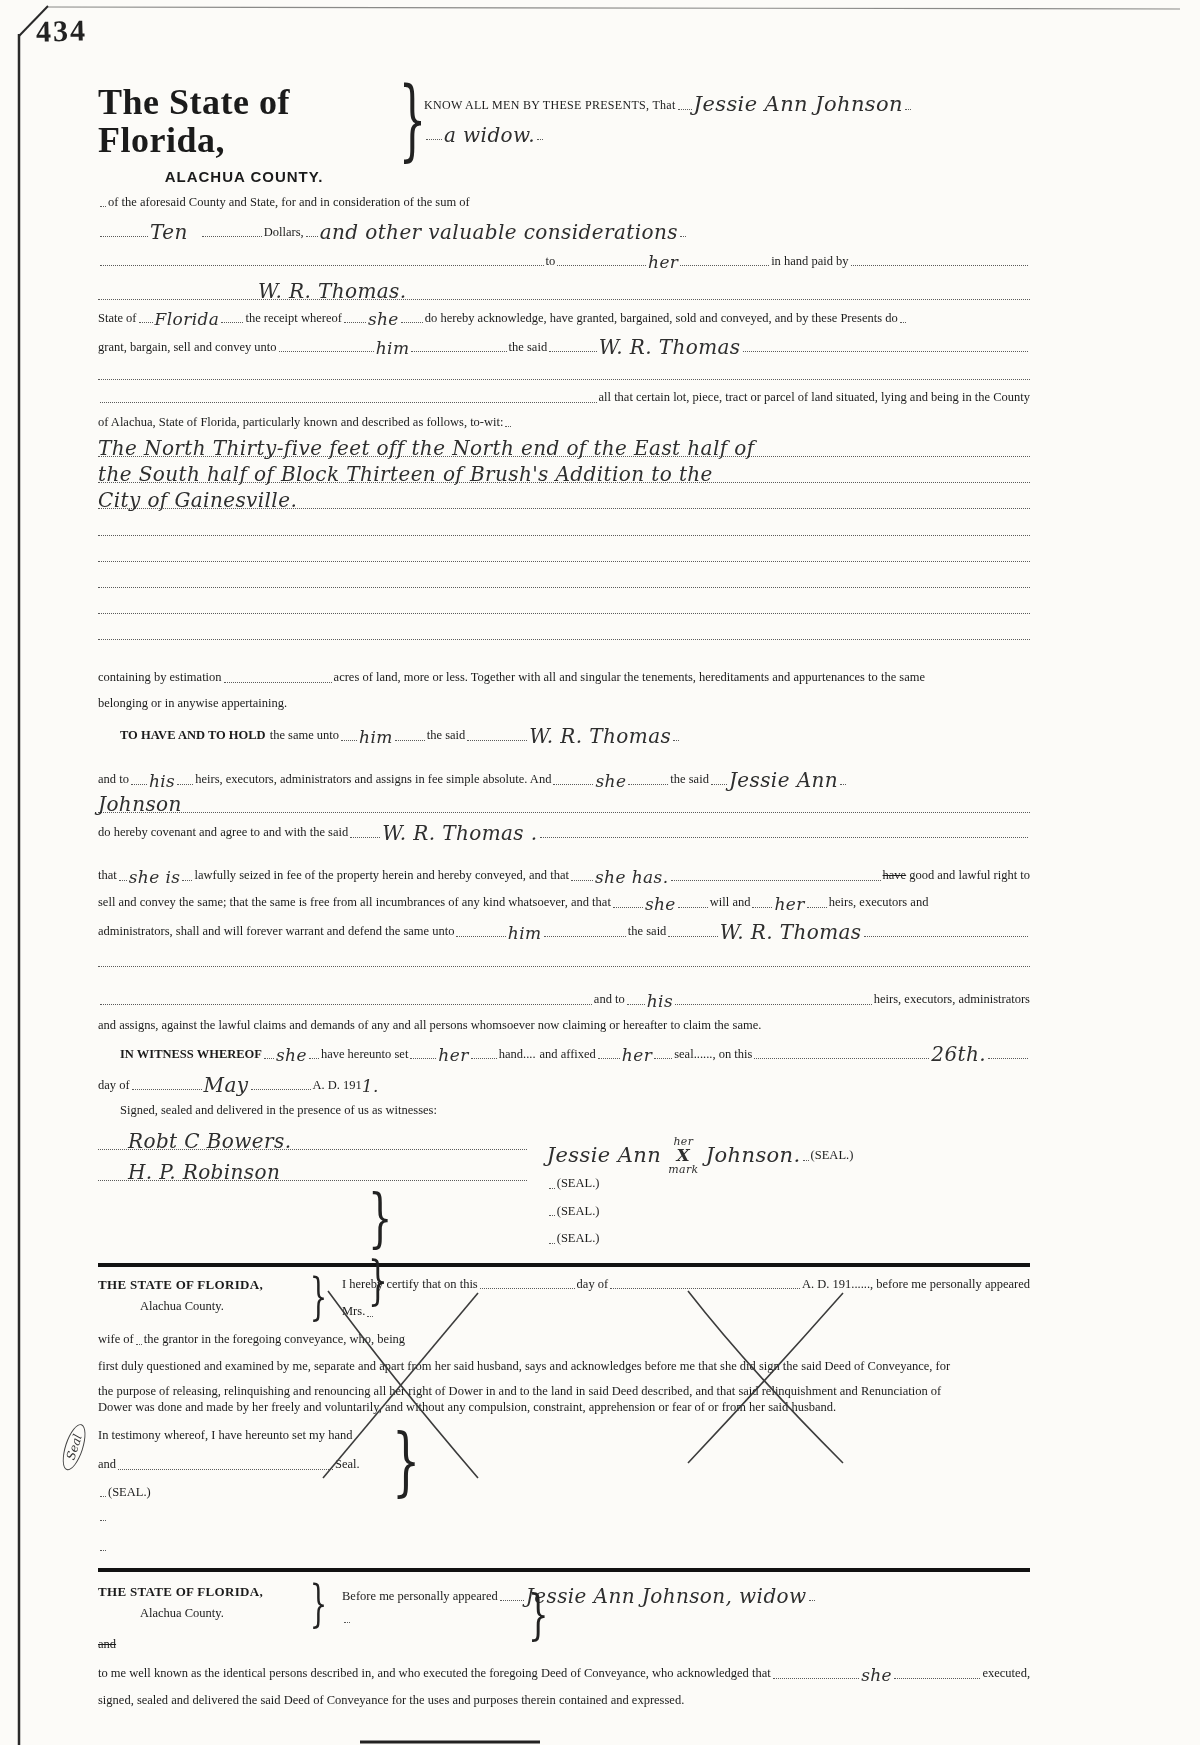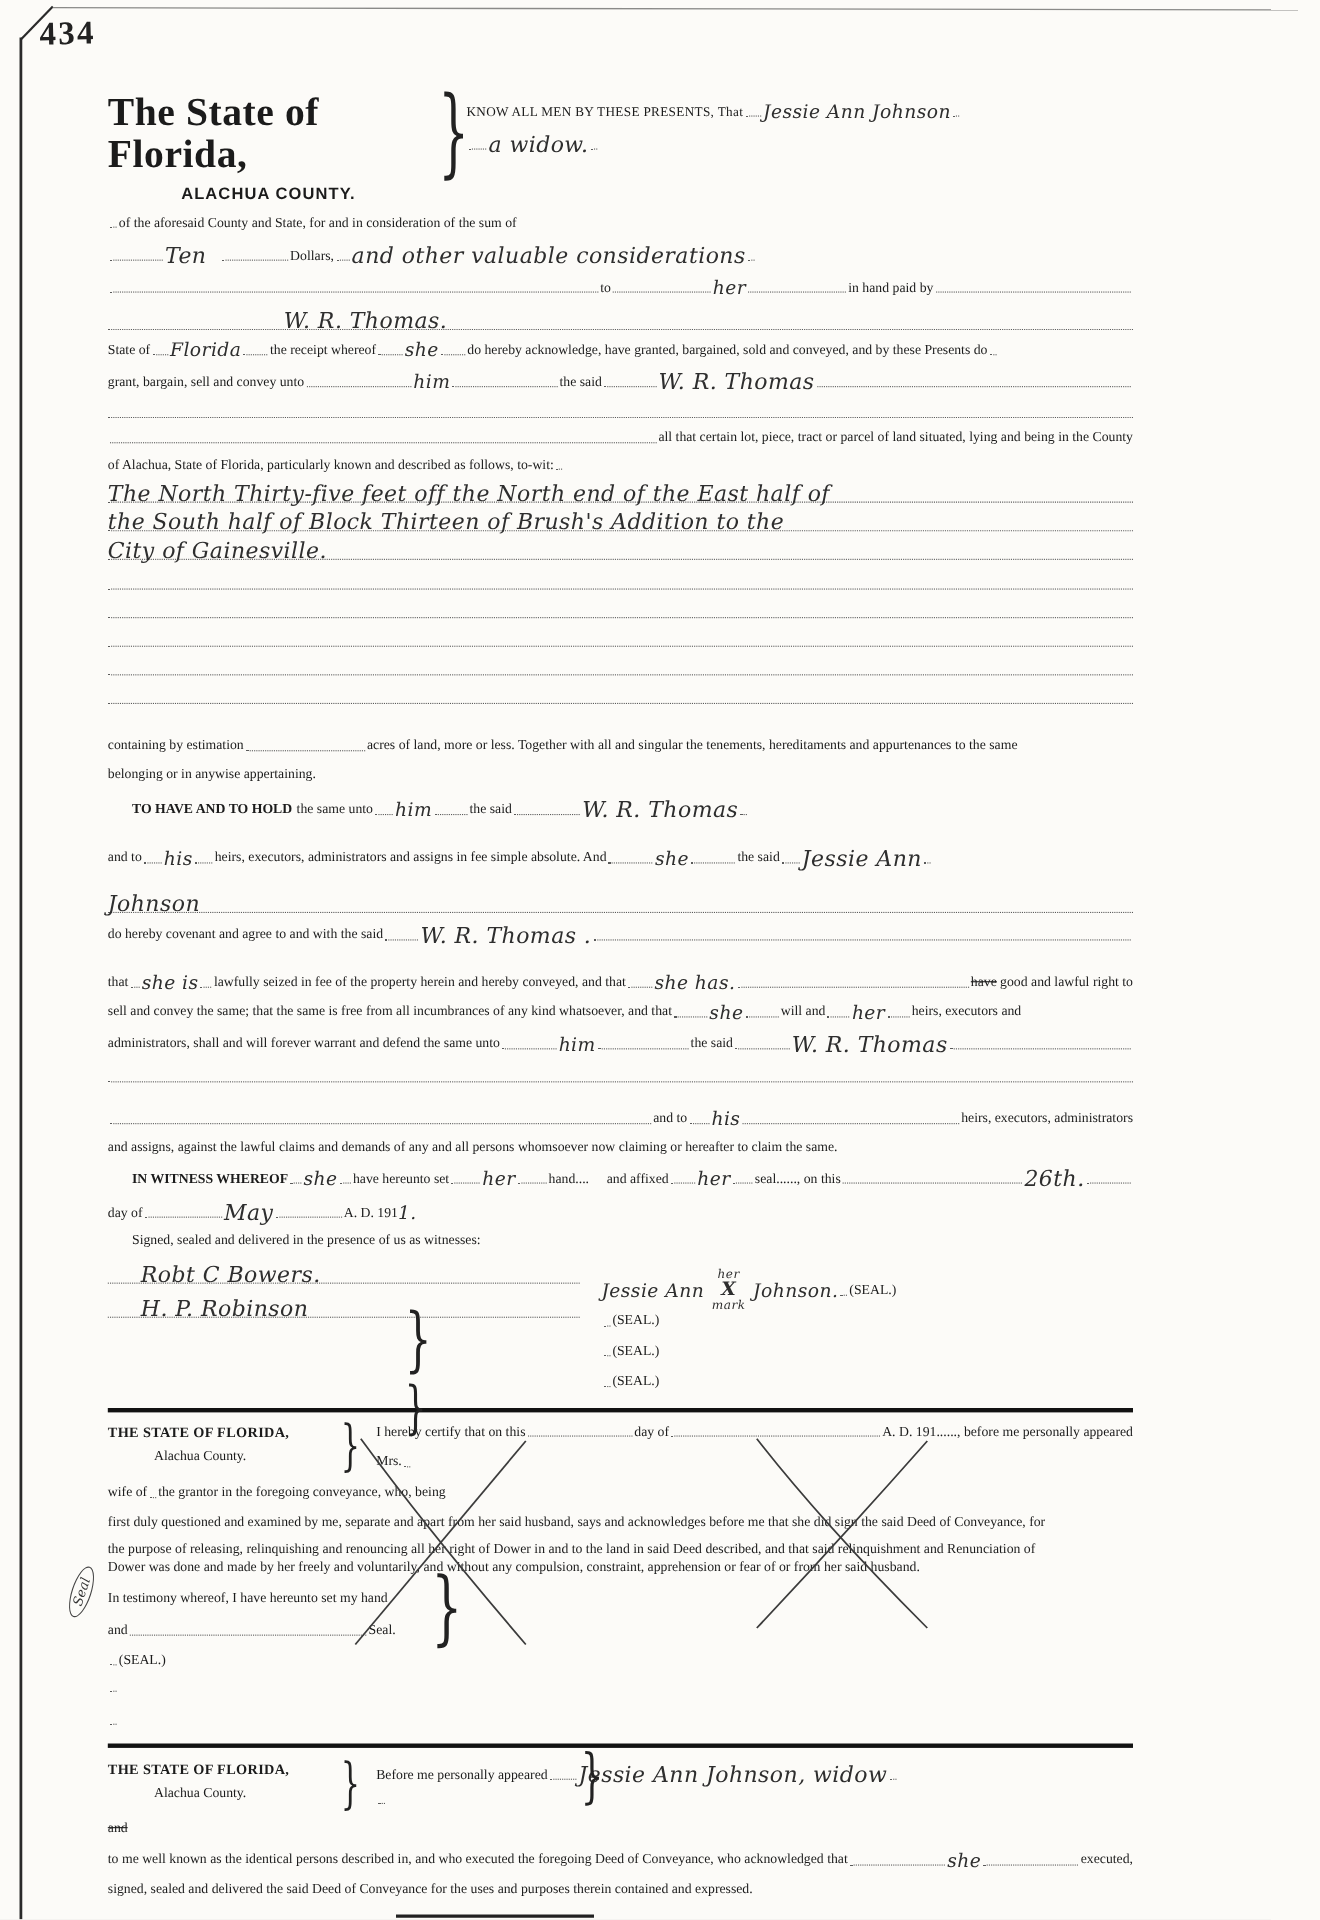--- a/index.html
+++ b/index.html
@@ -14,21 +14,21 @@
   .f{flex:1 1 auto;min-width:6px;border-bottom:1px dotted #5a5a5a;height:4px;margin:0 2px 3px 2px;}
   .rule{border-bottom:1px dotted #5a5a5a;height:0;}
   .dotline{border-bottom:1px dotted #5a5a5a;}
   .p{color:#1b1b1b;}
   .b{font-weight:bold;}
   .st{text-decoration:line-through;}
   .ind{padding-left:22px;}
 
   .hw{font-family:"DejaVu Serif",serif;font-style:italic;color:#2e2e2e;font-size:17px;line-height:1;letter-spacing:0.4px;position:relative;top:2px;}
   .hw-lg{font-size:20px;}
-  .hw-xl{font-size:17px;}
+  .hw-xl{font-size:21px;}
 
   .header-row{display:flex;align-items:flex-start;}
   .header-left{width:292px;}
   .title{font-size:36px;font-weight:bold;letter-spacing:0.5px;line-height:1.05;}
   .county{font-family:"Liberation Sans",sans-serif;font-weight:bold;font-size:15px;letter-spacing:1px;text-align:center;margin-top:8px;}
   .brace-big{font-family:"DejaVu Serif",serif;font-size:88px;line-height:0.95;transform:scaleX(0.5);transform-origin:center top;width:34px;color:#222;flex:0 0 34px;text-align:center;margin-top:-6px;}
   .header-right{flex:1 1 auto;padding-top:8px;}
   .presents{font-size:12px;letter-spacing:0.3px;}
 
   .dash{flex:0 0 250px;border-bottom:1.5px solid #3a3a3a;height:6px;margin:0 6px 6px 6px;}
@@ -206,21 +206,21 @@
       <span class="p">heirs, executors, administrators and assigns in fee simple absolute.  And</span>
       <span class="f" style="flex:0 0 40px;"></span>
       <span class="hw">she</span>
       <span class="f" style="flex:0 0 40px;"></span>
       <span class="p">the said</span>
       <span class="f" style="flex:0 0 16px;"></span>
       <span class="hw hw-lg">Jessie Ann</span>
       <span class="f"></span>
     </div>
 
-    <div class="fl dotline" style="margin-top:21px;text-align:right;">
+    <div class="fl dotline" style="margin-top:4px;text-align:right;">
       <span class="hw hw-lg">Johnson</span>
     </div>
 
     <div class="fl" style="margin-top:8px;">
       <span class="p">do hereby covenant and agree to and with the said</span>
       <span class="f" style="flex:0 0 30px;"></span>
       <span class="hw hw-lg">W. R. Thomas .</span>
       <span class="f" style="flex:3;"></span>
     </div>
 
@@ -278,21 +278,21 @@
     <div class="fl ind" style="margin-top:9px;">
       <span class="p b">IN WITNESS WHEREOF</span>
       <span class="f" style="flex:0 0 10px;"></span>
       <span class="hw">she</span>
       <span class="f" style="flex:0 0 10px;"></span>
       <span class="p">have hereunto set</span>
       <span class="f" style="flex:0 0 26px;"></span>
       <span class="hw">her</span>
       <span class="f" style="flex:0 0 26px;"></span>
       <span class="p">hand....</span>
-      <span class="p" style="margin-left:16px;">and affixed</span>
+      <span class="p" style="margin-left:4px;">and affixed</span>
       <span class="f" style="flex:0 0 22px;"></span>
       <span class="hw">her</span>
       <span class="f" style="flex:0 0 18px;"></span>
       <span class="p">seal......, on this</span>
       <span class="f" style="flex:1;"></span>
       <span class="hw hw-lg">26th.</span>
       <span class="f" style="flex:0 0 40px;"></span>
     </div>
 
     <div class="fl" style="margin-top:11px;">

